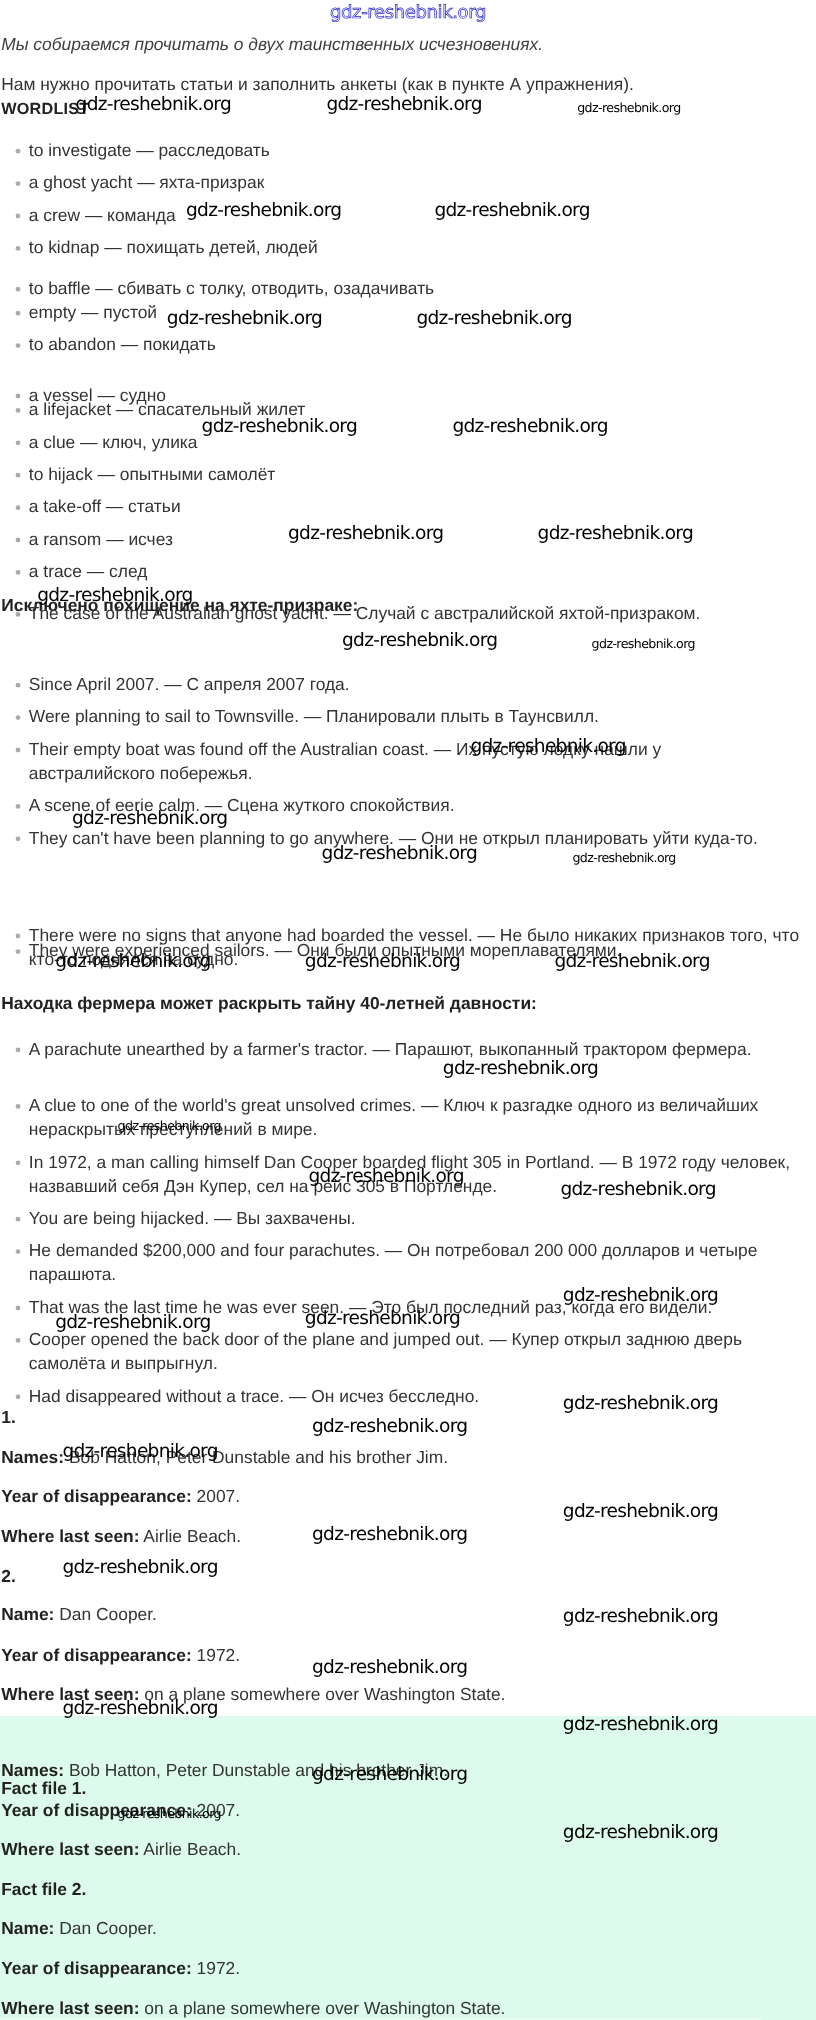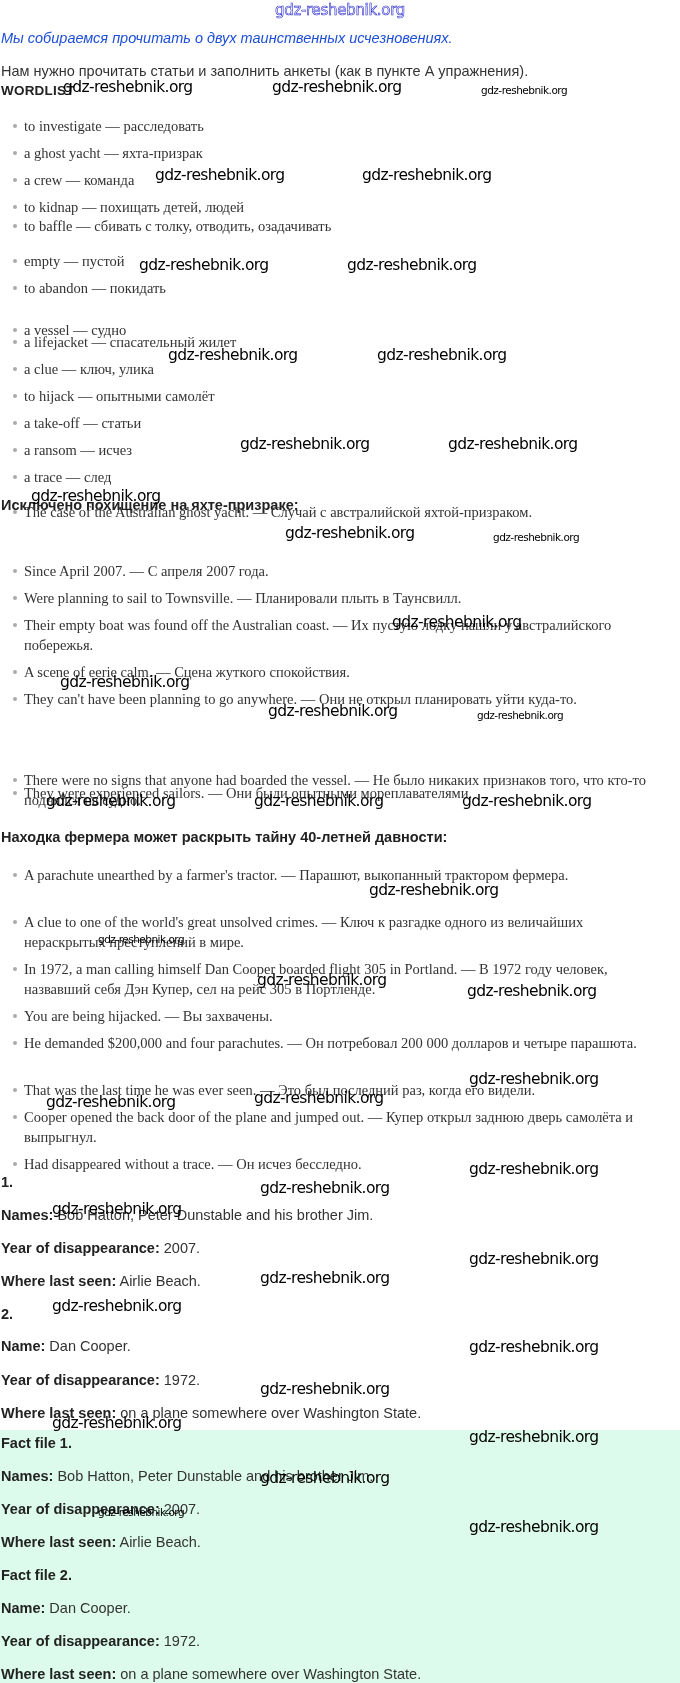--- a/index.html
+++ b/index.html
@@ -6,36 +6,36 @@
   body {
     width: 680px; height: 1683px; position: relative; overflow: hidden;
     font-family: "Liberation Sans", sans-serif; color: #333333;
   }
   .abs { position: absolute; white-space: nowrap; }
   .top-wm {
     left: 0; width: 680px; top: 1px; text-align: center;
     font-family: "DejaVu Sans", sans-serif; font-size: 15px;
     color: #ffffff; -webkit-text-stroke: 0.6px #2a2ad0; letter-spacing: -0.3px;
   }
-  .intro-italic { left: 1px; top: 30px; font-size: 14.5px; font-style: italic; color: #1d4ed8; }
+  .intro-italic { left: 1px; top: 30px; font-size: 14.5px; font-style: italic; color: #404040; }
   .intro-plain { left: 1px; top: 63px; font-size: 14.5px; color: #333; }
   .wordlist-label { left: 1px; top: 83px; font-size: 13.5px; font-weight: bold; color: #222; letter-spacing: 0.2px; }
   .wm {
     position: absolute; white-space: nowrap;
     font-family: "DejaVu Sans", sans-serif; color: #000; font-size: 15.5px;
     letter-spacing: -0.6px; pointer-events: none; z-index: 5;
   }
   .wm.small { font-size: 10.5px; letter-spacing: -0.5px; }
   .bullet {
     position: absolute; left: 13px; font-size: 14.5px; color: #333; line-height: 20px;
   }
   .bullet .dot {
     position: absolute; left: 0; top: 8px; width: 4px; height: 4px; border-radius: 50%; background: #aaaaaa;
   }
-  .bullet .txt { display: block; padding-left: 11px; white-space: normal; font-family: Liberation Serif, serif; }
+  .bullet .txt { display: block; padding-left: 11px; white-space: normal; }
   .heading { left: 1px; font-size: 14.5px; font-weight: bold; color: #222; }
   .ff-line { left: 1px; font-size: 14.5px; color: #333; }
   .ff-line b { color: #222; }
   .green-box {
     position: absolute; left: 0; top: 1430px; width: 680px; height: 253px; background: #dcfbec;
   }
 </style>
 </head>
 <body>
 
@@ -56,21 +56,21 @@
     <span class="txt">a ghost yacht — яхта-призрак</span>
   </div>
 <div class="bullet" style="top:170px">
     <span class="dot"></span>
     <span class="txt">a crew — команда</span>
   </div>
 <div class="bullet" style="top:197px">
     <span class="dot"></span>
     <span class="txt">to kidnap — похищать детей, людей</span>
   </div>
-<div class="bullet" style="top:216px">
+<div class="bullet" style="top:231px">
     <span class="dot"></span>
     <span class="txt">to baffle — сбивать с толку, отводить, озадачивать</span>
   </div>
 <div class="bullet" style="top:251px">
     <span class="dot"></span>
     <span class="txt">empty — пустой</span>
   </div>
 <div class="bullet" style="top:278px">
     <span class="dot"></span>
     <span class="txt">to abandon — покидать</span>
@@ -175,21 +175,21 @@
 <div class="abs heading" style="top:1174px">1.</div>
 <div class="abs ff-line" style="top:1207px"><b>Names:</b><span> Bob Hatton, Peter Dunstable and his brother Jim.</span></div>
 <div class="abs ff-line" style="top:1240px"><b>Year of disappearance:</b><span> 2007.</span></div>
 <div class="abs ff-line" style="top:1273px"><b>Where last seen:</b><span> Airlie Beach.</span></div>
 
 <div class="abs heading" style="top:1306px">2.</div>
 <div class="abs ff-line" style="top:1338px"><b>Name:</b><span> Dan Cooper.</span></div>
 <div class="abs ff-line" style="top:1372px"><b>Year of disappearance:</b><span> 1972.</span></div>
 <div class="abs ff-line" style="top:1405px"><b>Where last seen:</b><span> on a plane somewhere over Washington State.</span></div>
 
-<div class="abs heading" style="top:1435px">Fact file 1.</div>
+<div class="abs heading" style="top:1483px">Fact file 1.</div>
 <div class="abs ff-line" style="top:1468px"><b>Names:</b><span> Bob Hatton, Peter Dunstable and his brother Jim.</span></div>
 <div class="abs ff-line" style="top:1501px"><b>Year of disappearance:</b><span> 2007.</span></div>
 <div class="abs ff-line" style="top:1534px"><b>Where last seen:</b><span> Airlie Beach.</span></div>
 
 <div class="abs heading" style="top:1567px">Fact file 2.</div>
 <div class="abs ff-line" style="top:1600px"><b>Name:</b><span> Dan Cooper.</span></div>
 <div class="abs ff-line" style="top:1633px"><b>Year of disappearance:</b><span> 1972.</span></div>
 <div class="abs ff-line" style="top:1666px"><b>Where last seen:</b><span> on a plane somewhere over Washington State.</span></div>
 
 <div class="wm" style="left:63px;top:78px">gdz-reshebnik.org</div>

